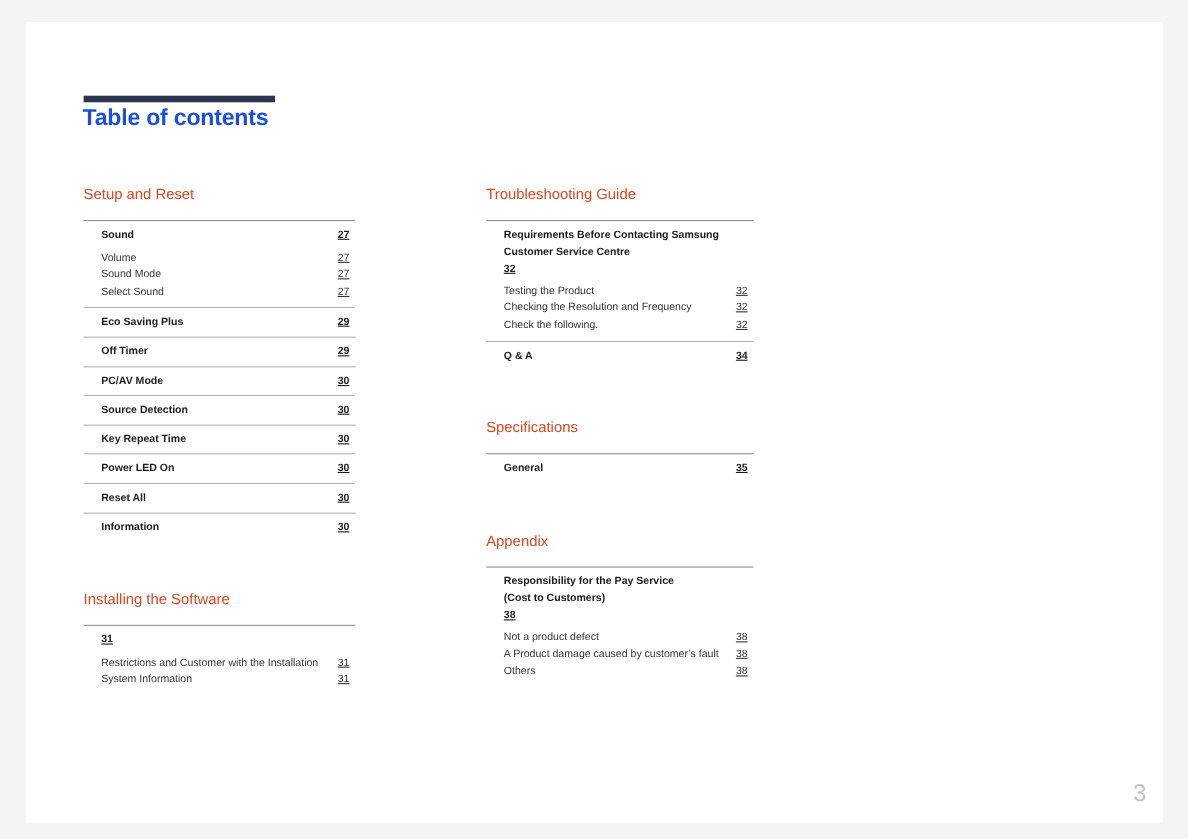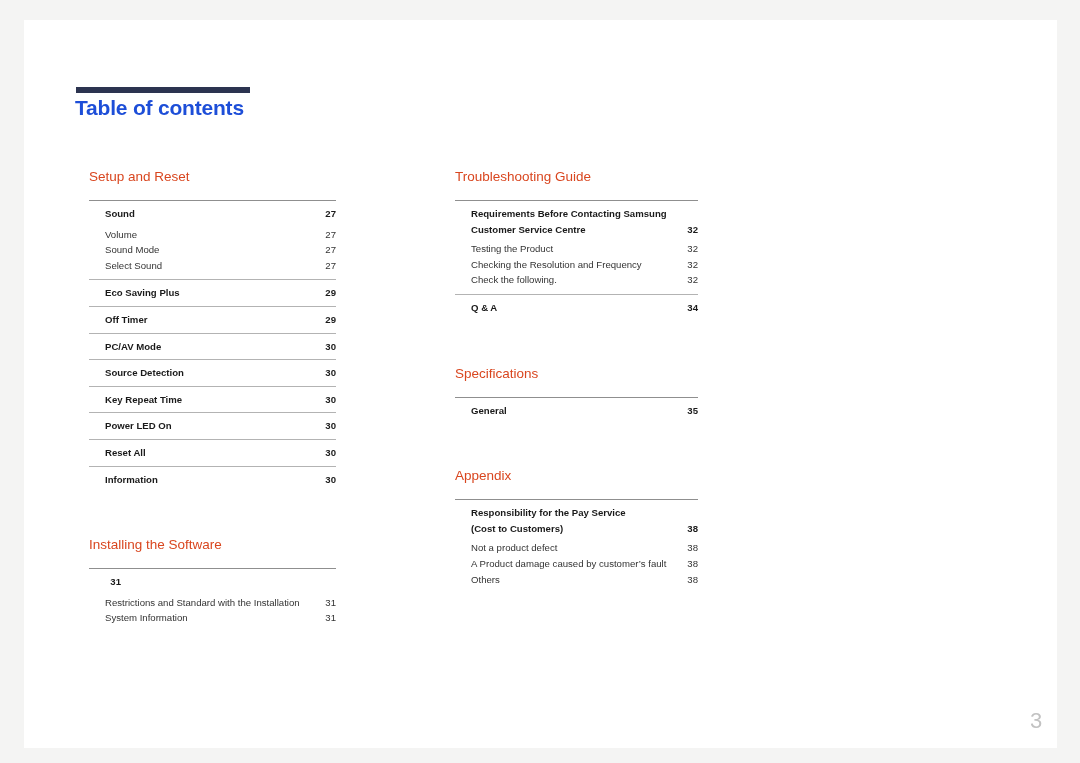--- a/index.html
+++ b/index.html
@@ -34,21 +34,21 @@
     left: 51px;
     top: 76px;
     font-size: 21px;
     font-weight: bold;
     color: #1d4ed8;
     letter-spacing: -0.2px;
     white-space: nowrap;
   }
   .columns {
     position: absolute;
-    left: 13px;
+    left: 0;
     top: 0;
     width: 100%;
     height: 100%;
   }
   .col {
     position: absolute;
     top: 148px;
   }
   .col-left  { left: 52px;  width: 247px; }
   .col-right { left: 418px; width: 243px; }
@@ -77,32 +77,33 @@
   .entry {
     display: flex;
     align-items: baseline;
     justify-content: space-between;
     font-size: 9.6px;
     color: #2b2b2b;
     line-height: 15.6px;
     margin-left: 16px;
   }
   .entry .label { flex: 1 1 auto; padding-right: 8px; }
-  .entry .pagenum { flex: 0 0 auto; text-align: right; min-width: 16px; }
+  .entry .pagenum { flex: 0 0 auto; min-width: 16px; text-decoration: underline; }
   .entry.major {
     font-weight: bold;
     color: #1a1a1a;
     padding-top: 5px;
     padding-bottom: 5px;
   }
   .entry.major.wrap { display: block; padding-bottom: 4px; }
   .entry.major.wrap .wrapline {
     display: flex;
     align-items: baseline;
     justify-content: space-between;
+    flex-direction: column;
   }
   .entry.major.wrap .wrapline .label { flex: 1 1 auto; padding-right: 8px; }
   .entry.minor { font-weight: normal; color: #333333; }
   .group.last-minor { padding-bottom: 6px; }
   .section-gap-lg { height: 44px; }
 
   .folio {
     position: absolute;
     left: 1006px;
     top: 688px;
@@ -203,21 +204,21 @@
         <div class="section-gap-lg"></div>
         <div class="section">
           <div class="section-title">Installing the Software</div>
           <div class="section-rule"></div>
           <div class="group last-minor">
             <div class="group-rule"></div>
             <div class="entry major">
               <span class="pagenum">31</span>
             </div>
             <div class="entry minor">
-              <span class="label">Restrictions and Standard with the Installation</span>
+              <span class="label">Restrictions and Customer with the Installation</span>
               <span class="pagenum">31</span>
             </div>
             <div class="entry minor">
               <span class="label">System Information</span>
               <span class="pagenum">31</span>
             </div>
           </div>
         </div>
       </div>
     <div class="col col-right">

